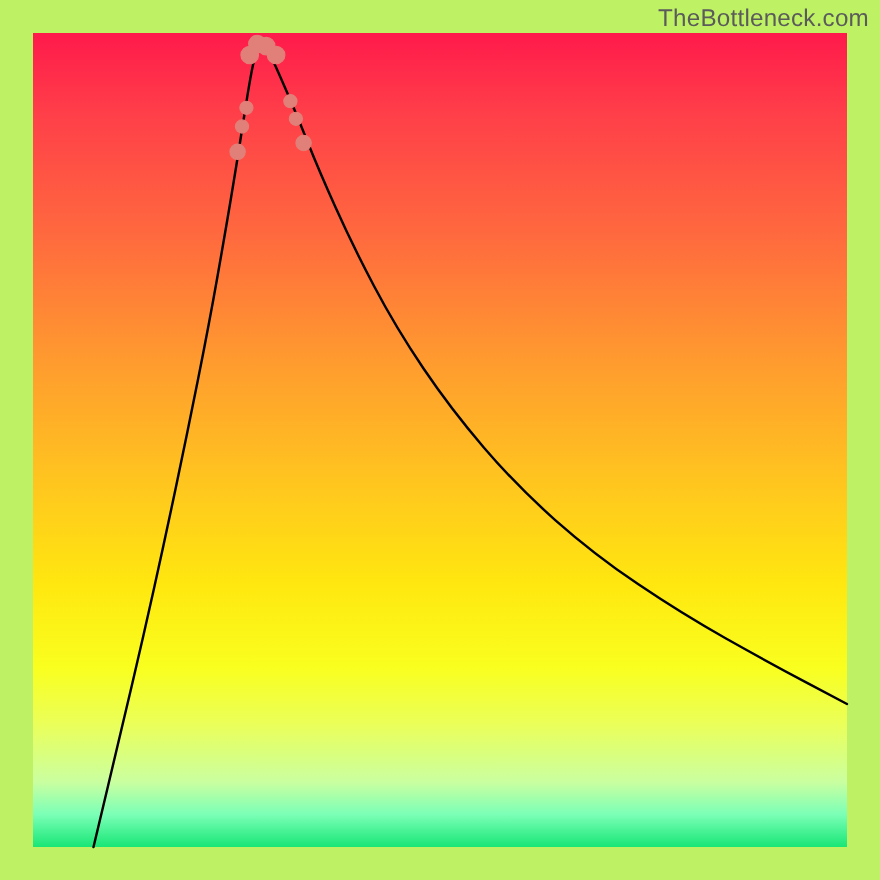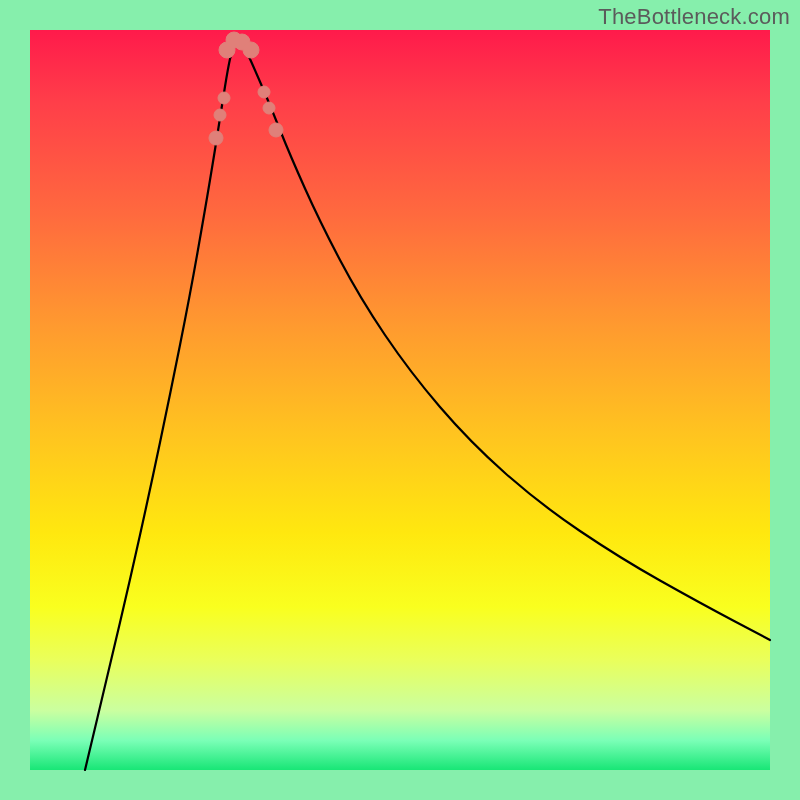--- a/index.html
+++ b/index.html
@@ -1,20 +1,20 @@
 <!DOCTYPE html>
 <html><head>
 <meta charset="utf-8">
 <style>
   * { margin: 0; padding: 0; box-sizing: border-box; }
   html, body { width: 800px; height: 800px; background: #000; overflow: hidden; }
   .frame {
     position: absolute;
     left: 0; top: 0; width: 800px; height: 800px;
-    background: #86efac;
+    background: #bef264;
   }
   .watermark {
     position: absolute;
     top: 4px;
     right: 10px;
     font-family: Arial, Helvetica, sans-serif;
     font-size: 22px;
     color: #5b5b5b;
     font-weight: 500;
     letter-spacing: 0.2px;

